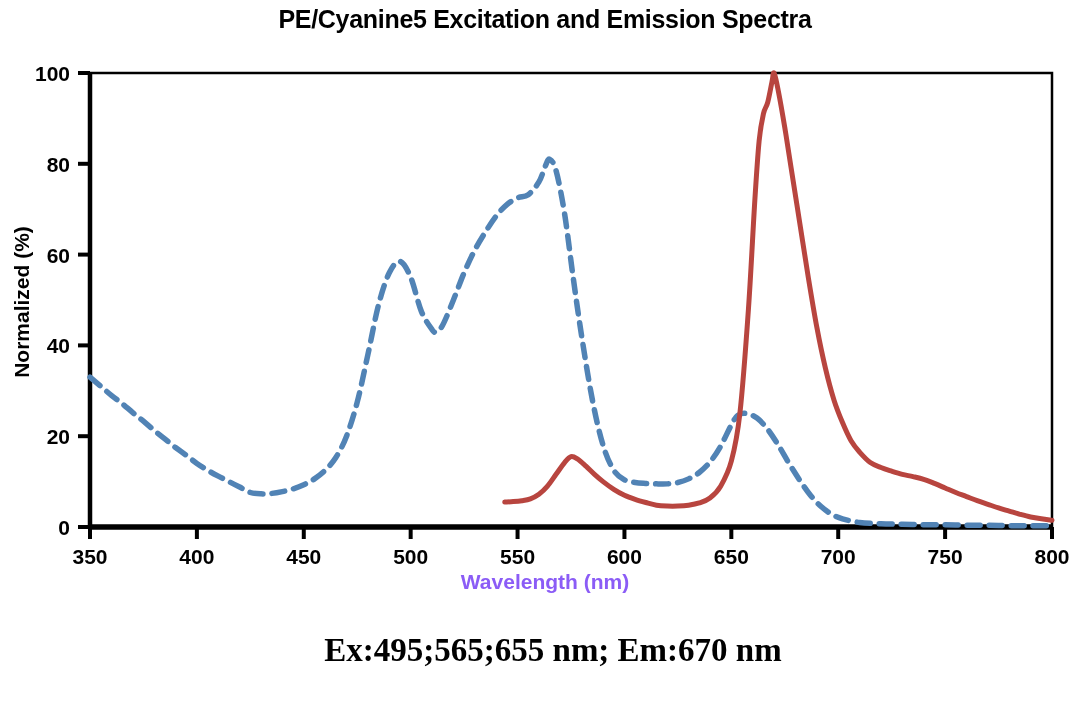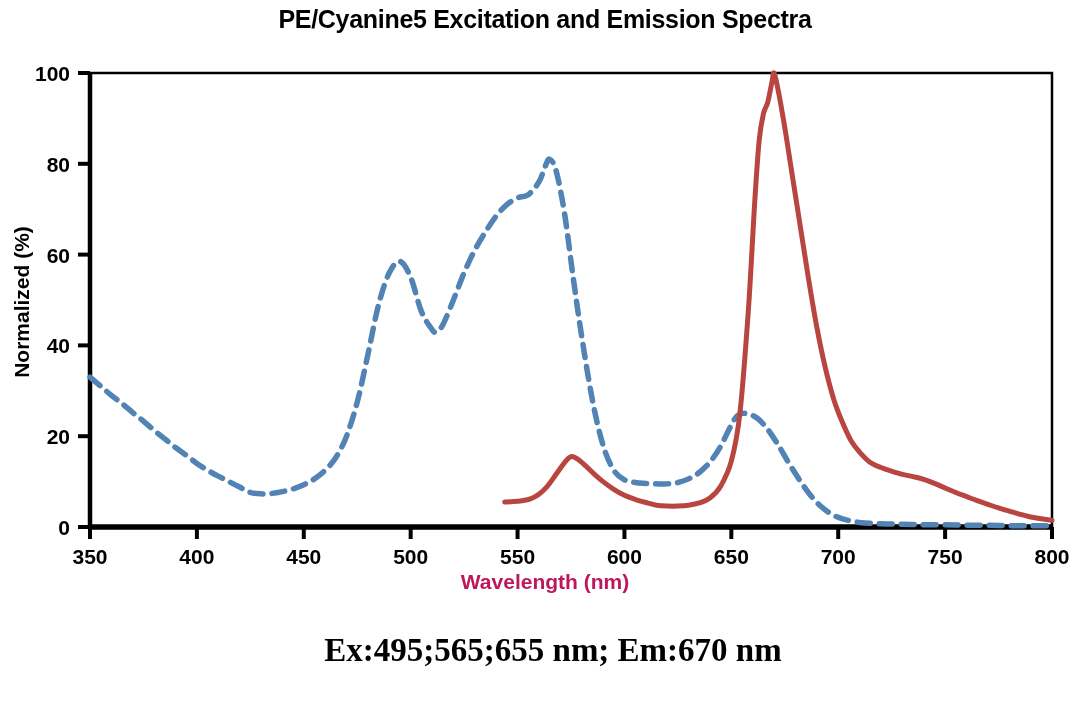--- a/index.html
+++ b/index.html
@@ -46,21 +46,21 @@
 
   
   #x-axis-title {
     position: absolute;
     left: 0;
     top: 570px;
     width: 1090px;
     text-align: center;
     font-size: 21px;
     font-weight: bold;
-    color: #be185d;
+    color: #8b5cf6;
   }
   #y-axis-title {
     position: absolute;
     left: -88px;
     top: 290px;
     width: 220px;
     text-align: center;
     font-size: 21px;
     font-weight: bold;
     color: #000000;

